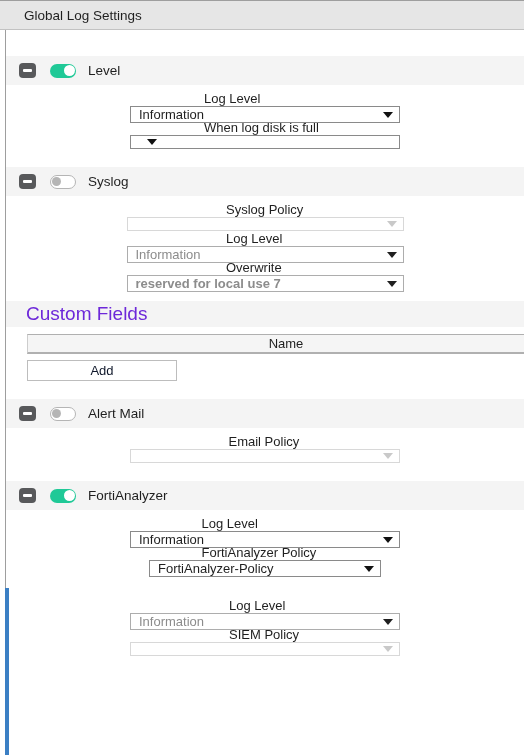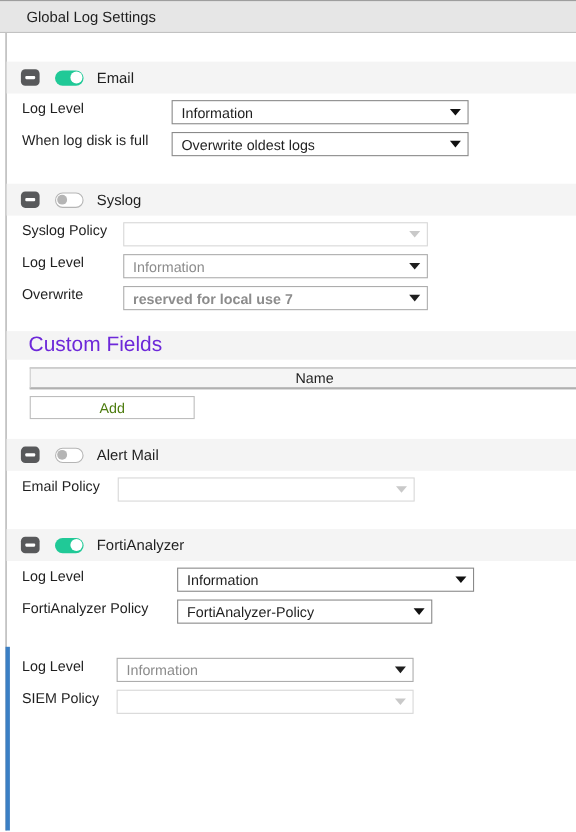--- a/index.html
+++ b/index.html
@@ -137,21 +137,23 @@
   .section-title {
     margin-left: 12px;
     font-size: 13.5px;
     color: #1f1f1f;
   }
 
   
   .rows { padding-top: 6px; }
   .row {
     display: flex;
+    align-items: center;
     height: 29px;
+    flex-direction: column;
   }
   .row-label {
     padding-left: 14px;
     font-size: 13px;
     color: #1f1f1f;
     white-space: nowrap;
     box-sizing: border-box;
   }
   .select {
     height: 22px;
@@ -210,21 +212,21 @@
   .add-btn {
     margin-top: 6px;
     width: 150px;
     height: 21px;
     border: 1px solid #bdbdbd;
     background: #ffffff;
     display: flex;
     align-items: center;
     justify-content: center;
     font-size: 13px;
-    color: #4d7c0f;
+    color: #0f172a;
     box-sizing: border-box;
   }
 </style>
 </head>
 <body>
 
 <div class="panel">
 
   <div class="titlebar">
     <span class="titlebar-text">Global Log Settings</span>
@@ -233,34 +235,33 @@
   <div class="body-area">
     <div class="left-rail"></div>
     <div class="focus-bar" id="focus-bar" style="top: 558px; height: 167px; background: rgb(59, 127, 196);"></div>
     <div class="content" id="sections-root">
       <div class="spacer-top"></div>
     <div class="section-header" id="hdr-disk">
           <span class="collapse-icon">
             <i></i>
           </span>
           <span class="toggle on"></span>
-          <span class="section-title">Email</span>
+          <span class="section-title">Level</span>
         </div>
         <div class="rows">
           <div class="row">
             <span class="row-label" style="width: 150px;">Log Level</span>
             <div class="select" style="width: 270px;">
               <span class="val">Information</span>
               <span class="caret"></span>
             </div>
           </div>
           <div class="row">
             <span class="row-label" style="width: 150px;">When log disk is full</span>
             <div class="select" style="width: 270px;">
-              <span class="val">Overwrite oldest logs</span>
               <span class="caret"></span>
             </div>
           </div>
         </div>
         <div class="section-gap"></div>
         <div class="section-header" id="hdr-syslog">
           <span class="collapse-icon">
             <i></i>
           </span>
           <span class="toggle off"></span>

